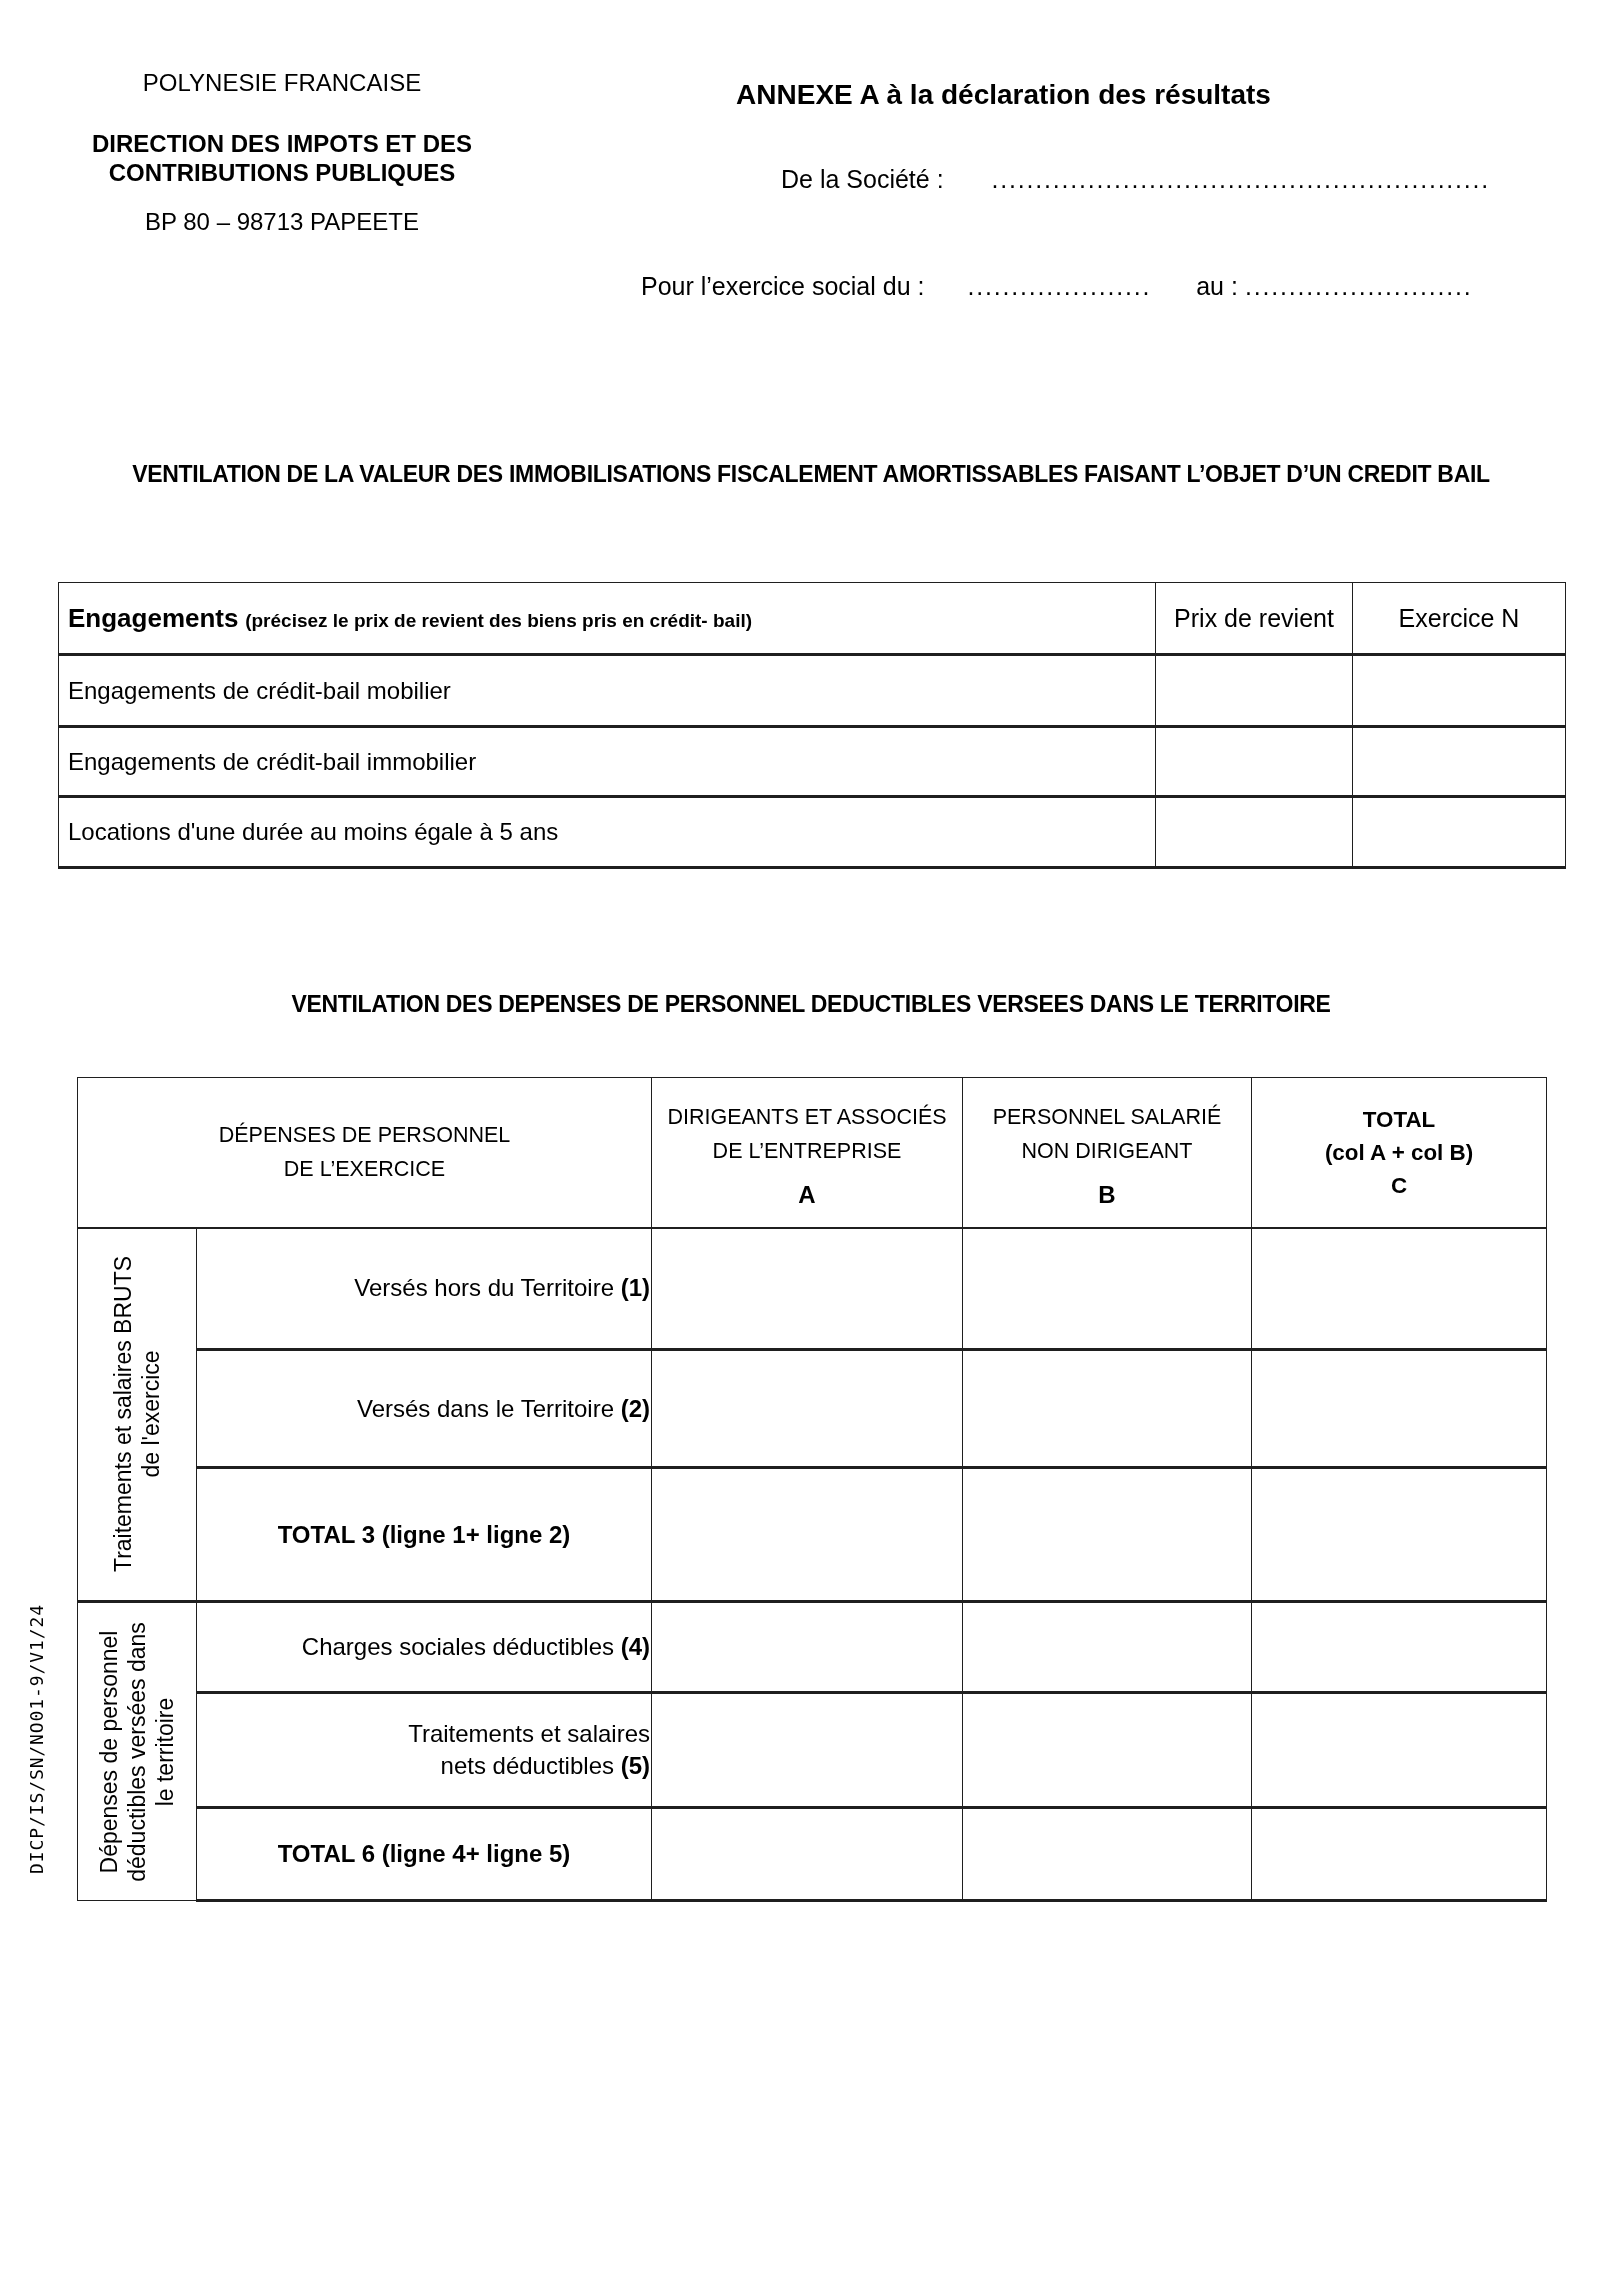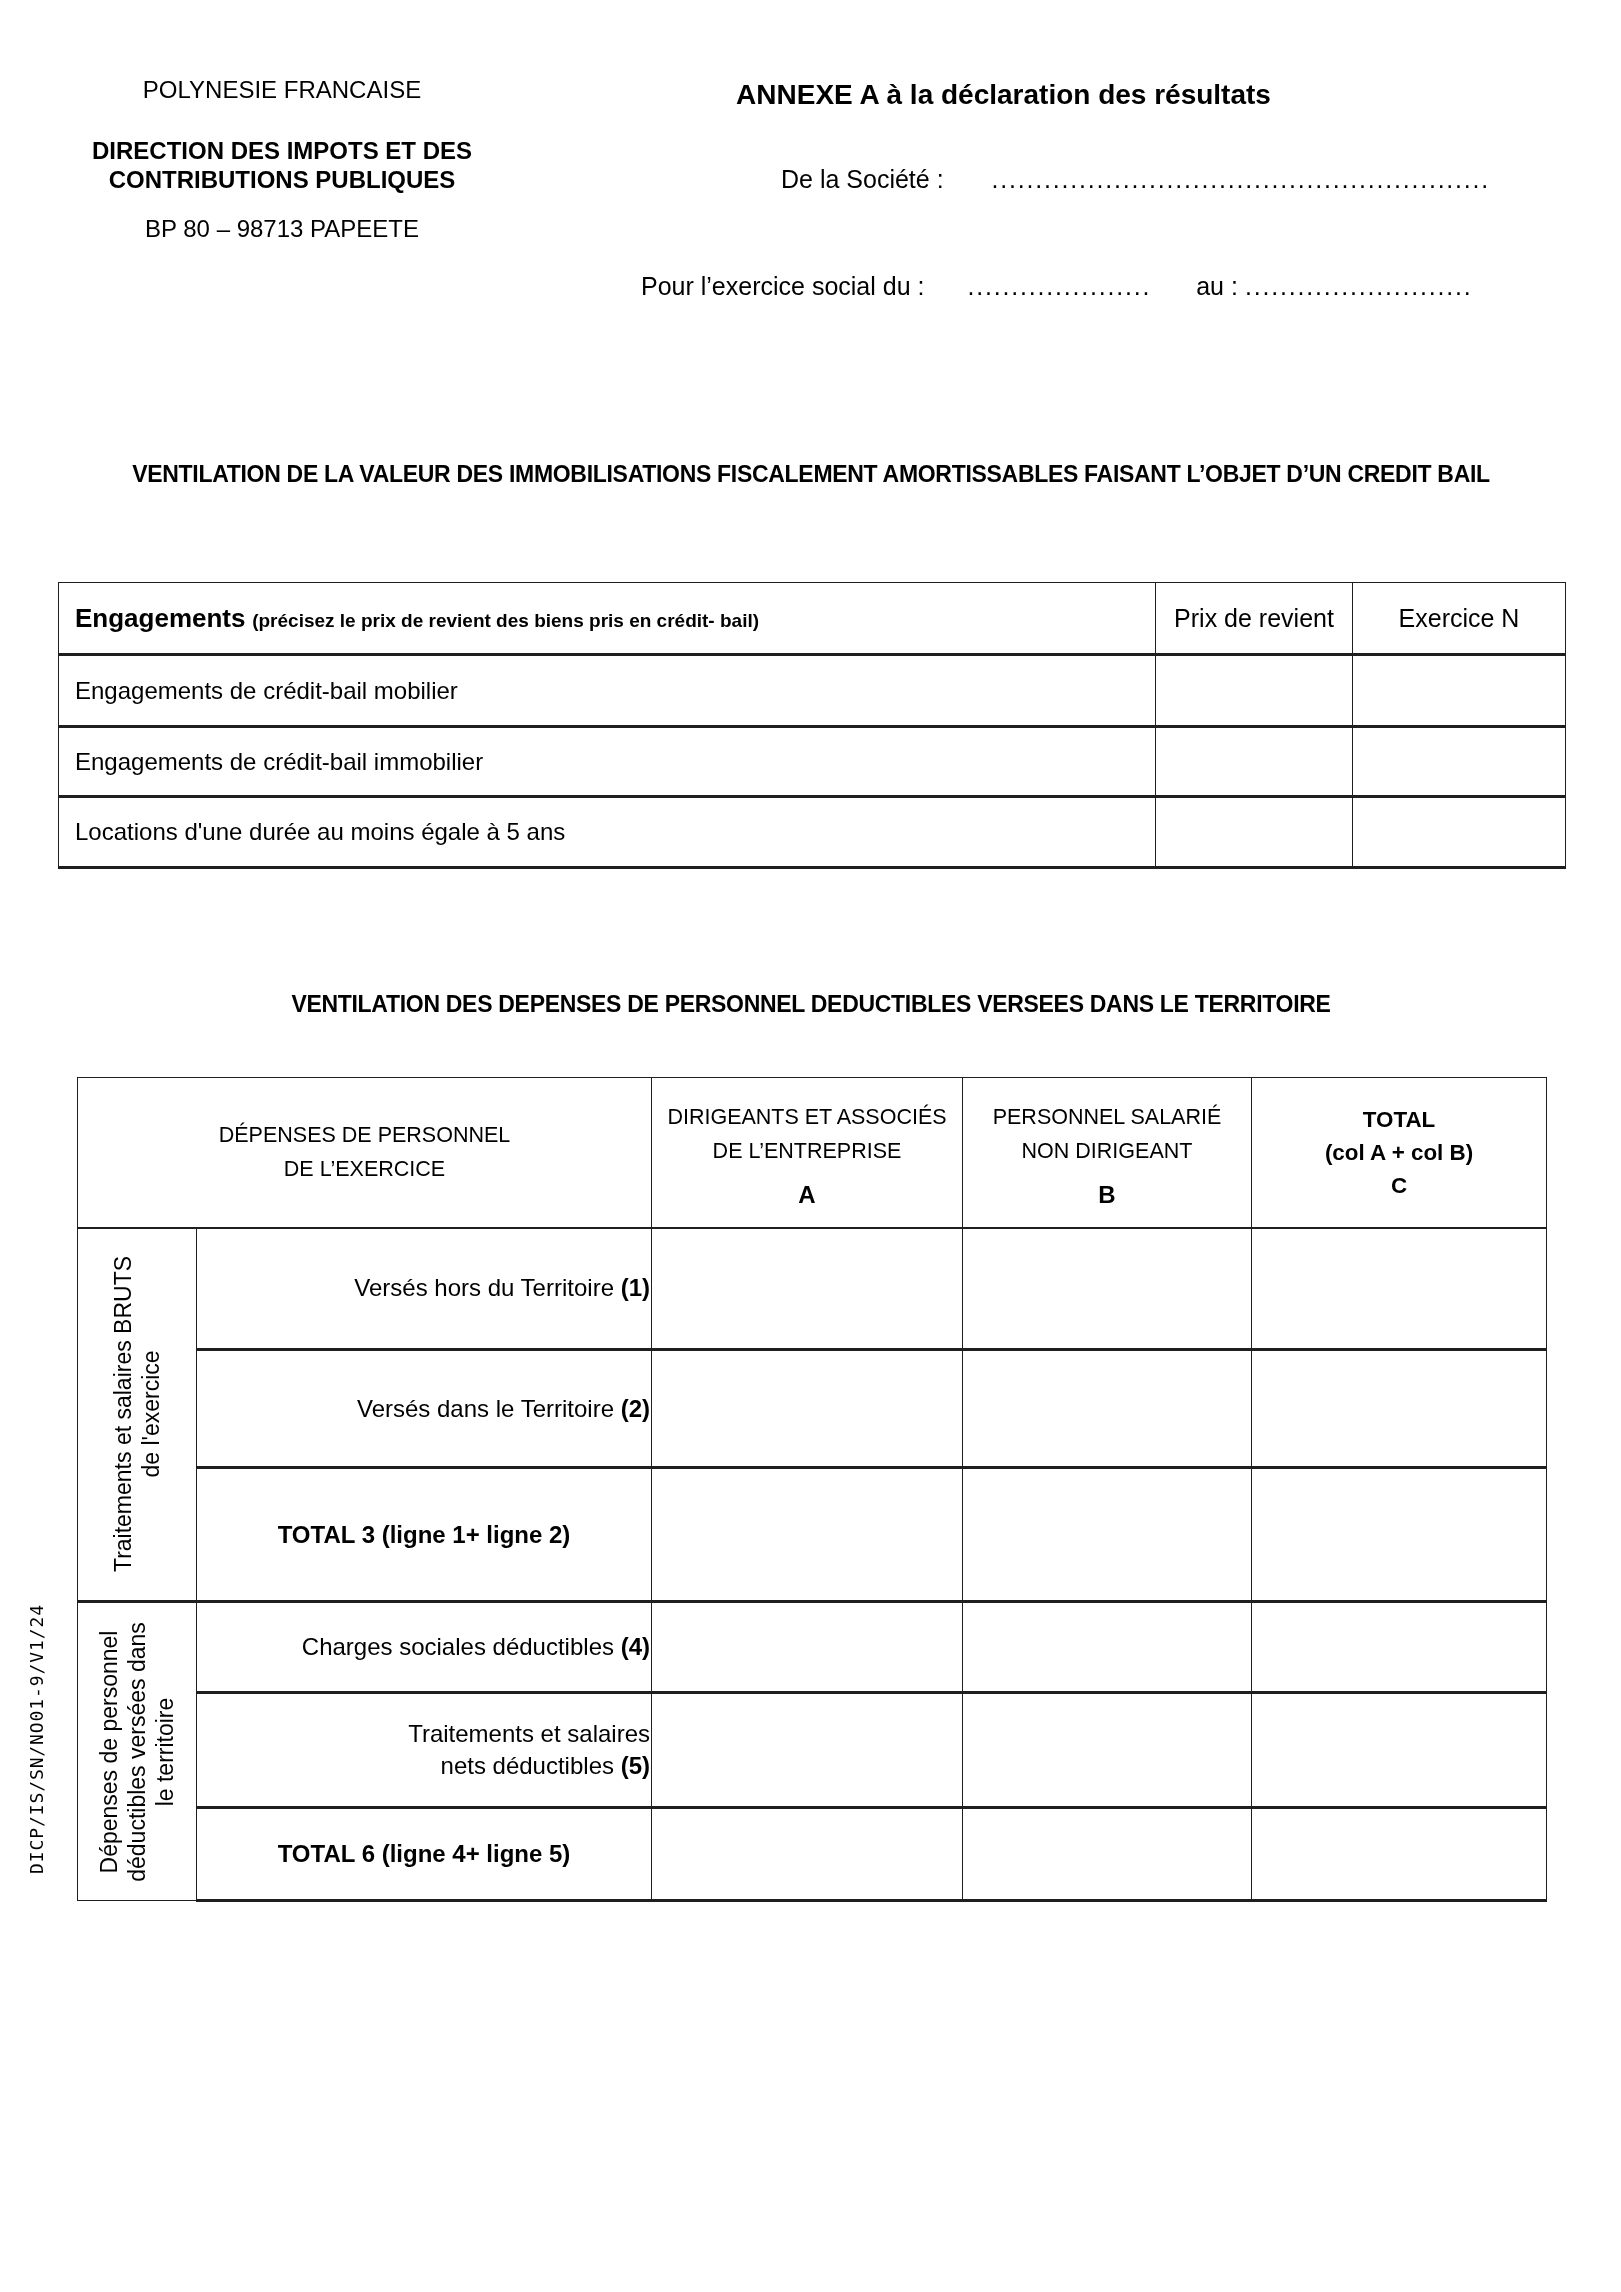--- a/index.html
+++ b/index.html
@@ -2,42 +2,42 @@
 <html style="font-size:14.3px"><head>
 <meta charset="utf-8">
 <style>
   html,body{margin:0;padding:0;}
   body{
     width:1622px;height:2293px;position:relative;overflow:hidden;
     background:#ffffff;color:#000;
     font-family:"Liberation Sans",sans-serif;
   }
   
-  .org{position:absolute;left:67px;top:75px;width:430px;text-align:center;font-size:24px;line-height:29px;}
+  .org{position:absolute;left:67px;top:68px;width:430px;text-align:center;font-size:24px;line-height:29px;}
   .org .l1{margin-bottom:32px;}
   .org .l2{font-weight:bold;}
   .org .l3{font-weight:bold;margin-bottom:19.7px;}
   .main-title{position:absolute;left:663px;top:79px;width:681px;text-align:center;font-weight:bold;font-size:28px;}
   .societe-row{position:absolute;left:781px;top:165px;white-space:nowrap;font-size:25px;}
   .exercice-row{position:absolute;left:641px;top:272px;white-space:nowrap;font-size:25px;}
   .dots{letter-spacing:1.8px;display:inline-block;}
   .dots-societe{margin-left:48px;}
   .dots-ex1{margin-left:43px;}
   .au-label{margin-left:45px;}
   .dots-ex2{margin-left:7.2px;}
   
   .sec-title{position:absolute;left:0;right:0;text-align:center;font-weight:bold;font-size:23px;letter-spacing:-0.3px;line-height:39px;white-space:nowrap;}
   .sec1{top:455px;}
   .sec2{top:985px;}
   
   #t1{position:absolute;left:58px;top:582px;width:1507px;border-collapse:collapse;table-layout:fixed;}
   #t1 td,#t1 th{border:1.8px solid #1f1f1f;vertical-align:middle;font-size:24px;font-weight:normal;}
   #t1 tr+tr td{border-top-width:3.6px;}
   #t1 tr:last-child td{border-bottom-width:3.6px;}
-  #t1 .lbl{text-align:left;padding-left:16px;}
+  #t1 .lbl{text-align:left;padding-left:9px;}
   #t1 th.lbl .big{font-size:26px;font-weight:bold;}
   #t1 th.lbl .small{font-size:19px;font-weight:bold;}
   #t1 .ctr{text-align:center;font-size:25px;}
   
   #t2{position:absolute;left:77px;top:1077px;width:1469px;border-collapse:collapse;table-layout:fixed;}
   #t2 td,#t2 th{border:1.8px solid #1f1f1f;vertical-align:middle;font-weight:normal;}
   #t2 tr.hrow th{border-bottom-width:2.7px;}
   #t2 tr.sep td{border-top-width:3.6px;}
   #t2 tr:last-child td{border-bottom-width:3.6px;}
   #t2 .hcell{font-size:21.5px;text-align:center;}

